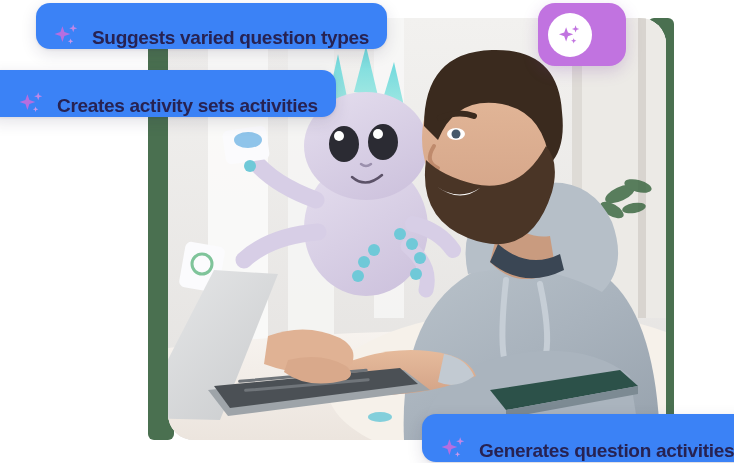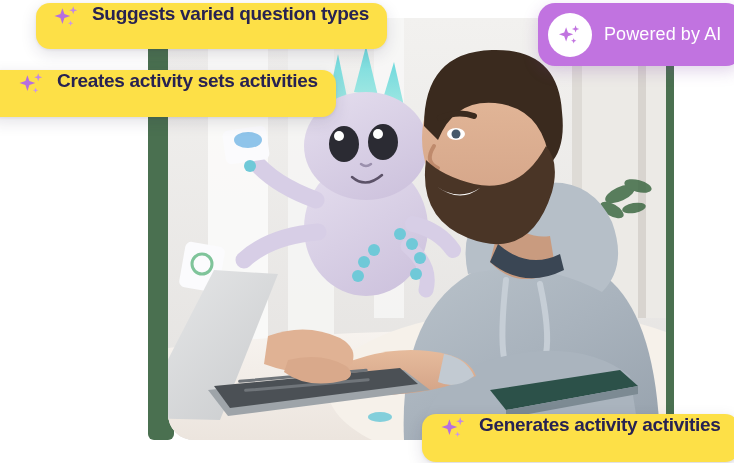--- a/index.html
+++ b/index.html
@@ -40,22 +40,22 @@
     border-radius: 26px;
     overflow: hidden;
     background: #e9e6e2;
   }
   .photo-svg { display: block; width: 100%; height: 100%; }
 
   
   .badge {
     position: absolute;
     display: flex;
-    align-items: flex-start;
-    background: #fde047;
+    align-items: flex-end;
+    background: #3b82f6;
     border-radius: 14px;
     box-shadow: 0 5px 16px rgba(40,30,70,0.13), 0 1px 3px rgba(40,30,70,0.08);
     box-sizing: border-box;
   }
   .badge-label {
     font-size: 19px;
     font-weight: bold;
     color: #272252;
     letter-spacing: -0.3px;
     white-space: nowrap;
@@ -297,27 +297,26 @@
   </div>
 
   <div class="badge badge-generates">
     <span class="spark-wrap">
       <svg viewBox="0 0 28 28">
         <path d="M9.4 5.2 L11.4 11.1 L17.3 13.1 L11.4 15.1 L9.4 21 L7.4 15.1 L1.5 13.1 L7.4 11.1 Z" fill="#b66ee0"></path>
         <path d="M20.2 3.2 L21.2 6.2 L24.2 7.2 L21.2 8.2 L20.2 11.2 L19.2 8.2 L16.2 7.2 L19.2 6.2 Z" fill="#c287e6"></path>
         <path d="M17.6 17.6 L18.3 19.6 L20.3 20.3 L18.3 21 L17.6 23 L16.9 21 L14.9 20.3 L16.9 19.6 Z" fill="#cb97ea"></path>
       </svg>
     </span>
-    <span class="badge-label">Generates activity activities</span>
+    <span class="badge-label">Generates question activities</span>
   </div>
 
   <div class="badge-ai">
     <span class="ai-circle">
       <svg viewBox="0 0 28 28">
         <path d="M9.8 5.6 L11.8 11.3 L17.5 13.3 L11.8 15.3 L9.8 21 L7.8 15.3 L2.1 13.3 L7.8 11.3 Z" fill="#c173e0"></path>
         <path d="M20.0 3.6 L21.0 6.5 L23.9 7.5 L21.0 8.5 L20.0 11.4 L19.0 8.5 L16.1 7.5 L19.0 6.5 Z" fill="#c173e0"></path>
         <path d="M18.0 17.4 L18.8 19.5 L20.9 20.3 L18.8 21.1 L18.0 23.2 L17.2 21.1 L15.1 20.3 L17.2 19.5 Z" fill="#c173e0"></path>
       </svg>
     </span>
-    <span class="badge-ai-label">Powered by AI</span>
   </div>
 
 </div>
 
 </body></html>

